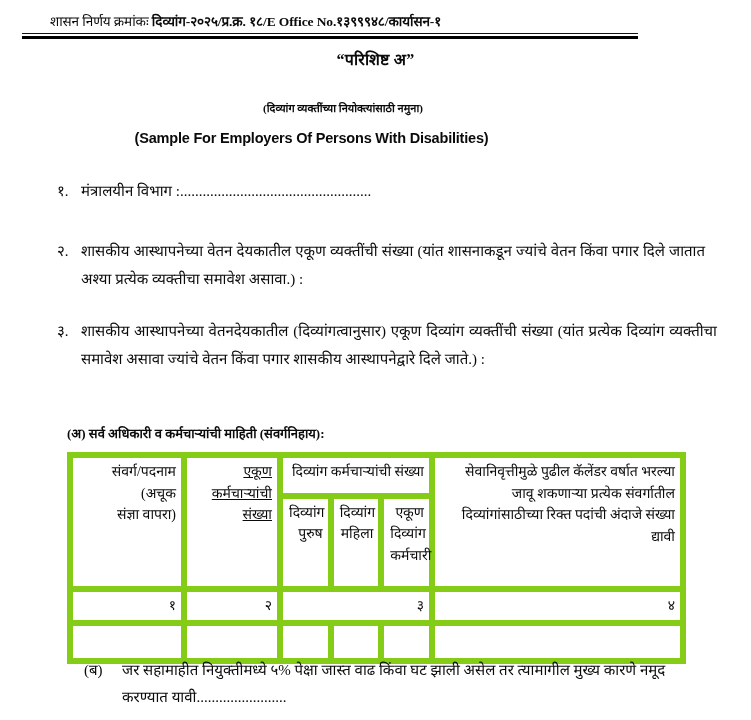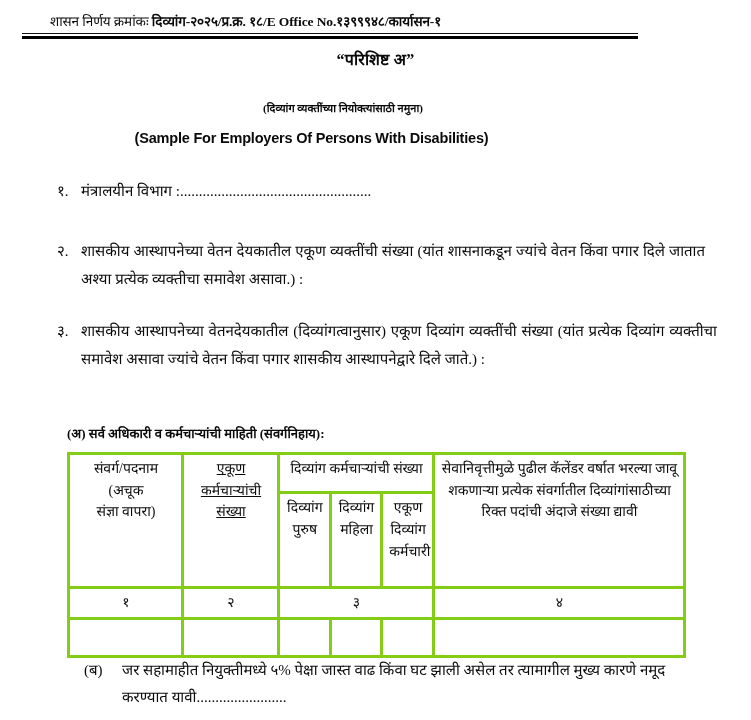--- a/index.html
+++ b/index.html
@@ -119,25 +119,25 @@
     width: 619px;
   }
   table.data {
     border-collapse: collapse;
     width: 619px;
     table-layout: fixed;
     font-size: 14px;
     line-height: 1.55;
   }
   table.data td, table.data th {
-    border: 3px solid #84cc16;
+    border: 6px solid #84cc16;
     vertical-align: top;
     padding: 3px 5px 3px 6px;
     font-weight: 400;
-    text-align: center;
+    text-align: right;
   }
   td.c1 { width: 114px; }
   td.c2 { width: 96px; text-decoration: underline; }
   td.c3a { width: 70px; }
   td.c3b { width: 60px; margin-left: 34px; }
   td.c3c { width: 62px; }
   td.c4 { width: 251px; }
   .hdr-tall { height: 134px; }
   .num-row td {
     text-align: center;

